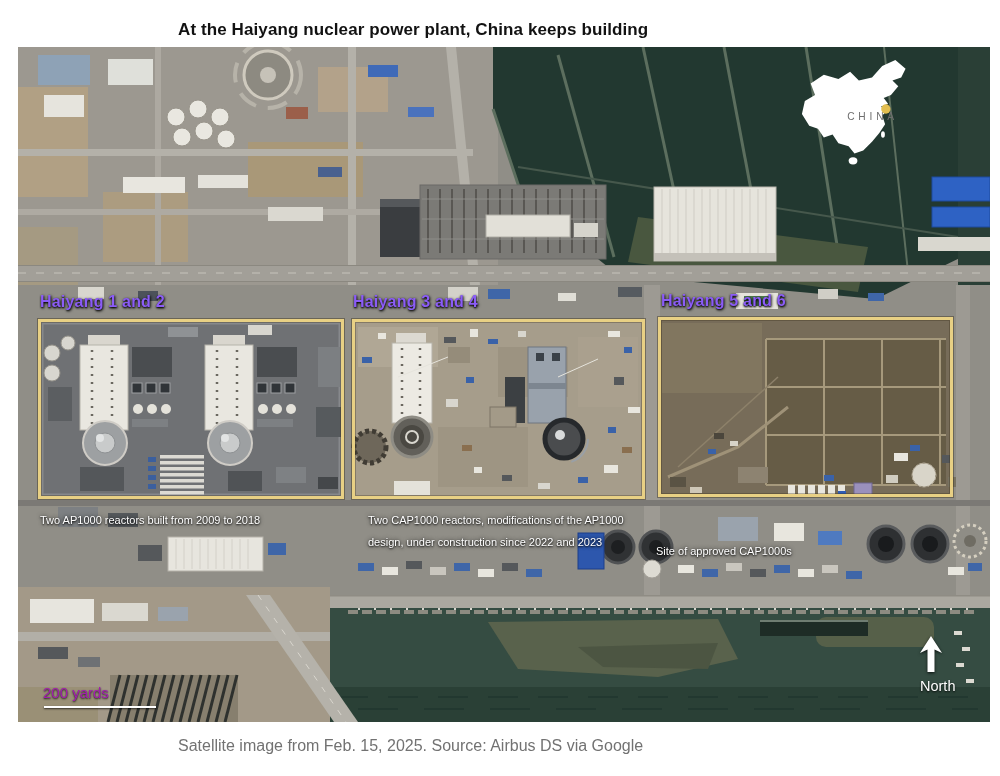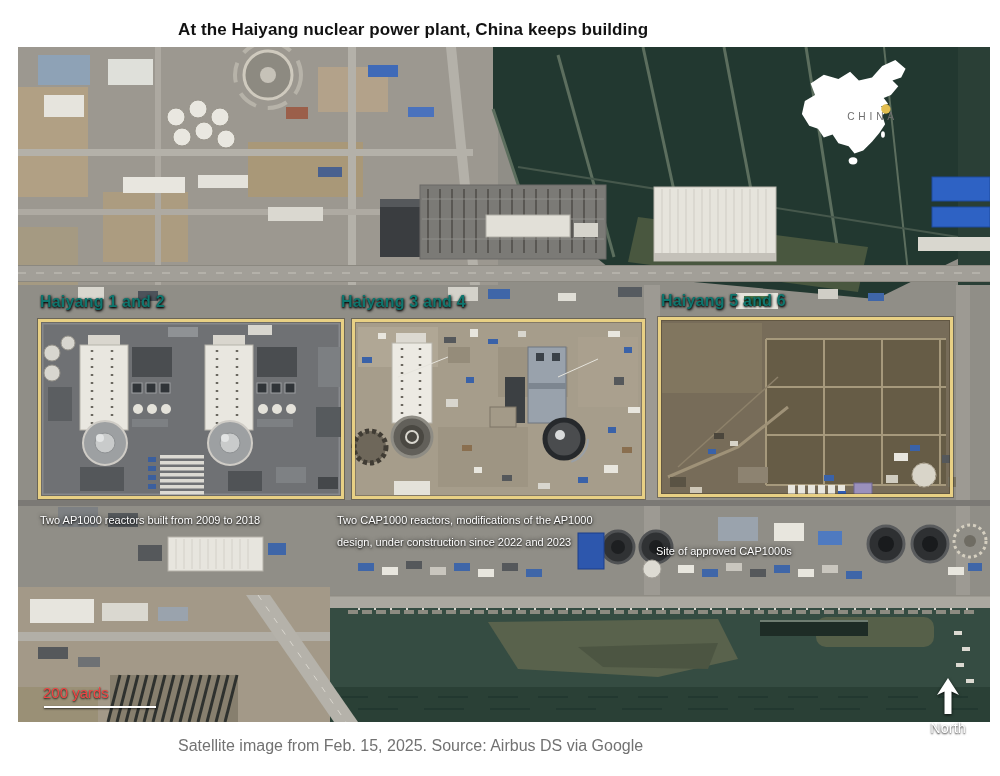--- a/index.html
+++ b/index.html
@@ -15,44 +15,44 @@
   .sat{position:absolute;left:18px;top:47px;width:972px;height:675px;}
   
   .site-box{
     position:absolute;border:3px solid #e8d084;
     box-shadow:0 0 0 1px rgba(50,40,15,.4), inset 0 0 0 1px rgba(50,40,15,.3);
   }
   .box-1{left:38px;top:319px;width:300px;height:174px;}
   .box-2{left:352px;top:319px;width:287px;height:174px;}
   .box-3{left:658px;top:317px;width:289px;height:174px;}
   .site-label{
-    position:absolute;font-size:16px;font-weight:bold;color:#0f766e;
+    position:absolute;font-size:16px;font-weight:bold;color:#8b5cf6;
     text-shadow:0 1px 2px rgba(0,0,0,.95), 1px 1px 3px rgba(0,0,0,.8);
     letter-spacing:.2px;white-space:nowrap;
   }
   .label-1{left:40px;top:293px;}
-  .label-2{left:341px;top:293px;}
+  .label-2{left:353px;top:293px;}
   .label-3{left:661px;top:292px;text-align:center;}
   .site-caption{
     position:absolute;font-size:11px;color:#ffffff;line-height:22px;
     text-shadow:0 1px 2px rgba(0,0,0,.9), 0 0 4px rgba(0,0,0,.7);
   }
   .cap-1{left:40px;top:509px;width:250px;}
-  .cap-2{left:337px;top:509px;width:285px;}
+  .cap-2{left:368px;top:509px;width:285px;}
   .cap-3{left:656px;top:509px;width:310px;margin-top:31px;}
   .map-inset{position:absolute;left:799px;top:52px;width:146px;height:130px;}
   .scale-label{
-    position:absolute;left:43px;top:684px;font-size:15px;color:#ef4444;
+    position:absolute;left:43px;top:684px;font-size:15px;color:#a21caf;
     text-shadow:0 1px 2px rgba(0,0,0,.9);
   }
   .scale-line{
     position:absolute;left:44px;top:706px;width:112px;height:2px;background:#ffffff;
     box-shadow:0 1px 2px rgba(0,0,0,.7);
   }
-  .north{position:absolute;left:920px;top:678px;width:56px;text-align:center;}
+  .north{position:absolute;left:920px;top:636px;width:56px;text-align:left;}
   .north svg{filter:drop-shadow(0 1px 1.5px rgba(0,0,0,.8));}
   .north-label{
     font-size:14.5px;color:#ffffff;text-shadow:0 1px 2px rgba(0,0,0,.9);margin-top:2px;
   }
   .credit{
     position:absolute;left:178px;top:737px;font-size:16px;color:#727272;
   }
 </style>
 </head>
 <body>

